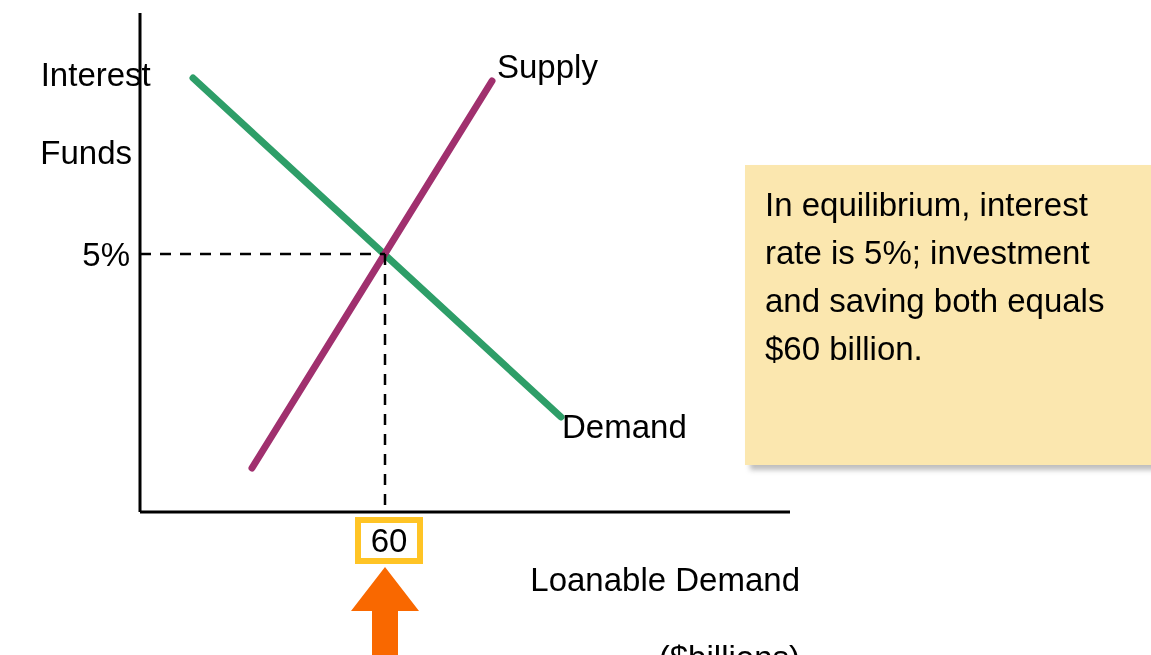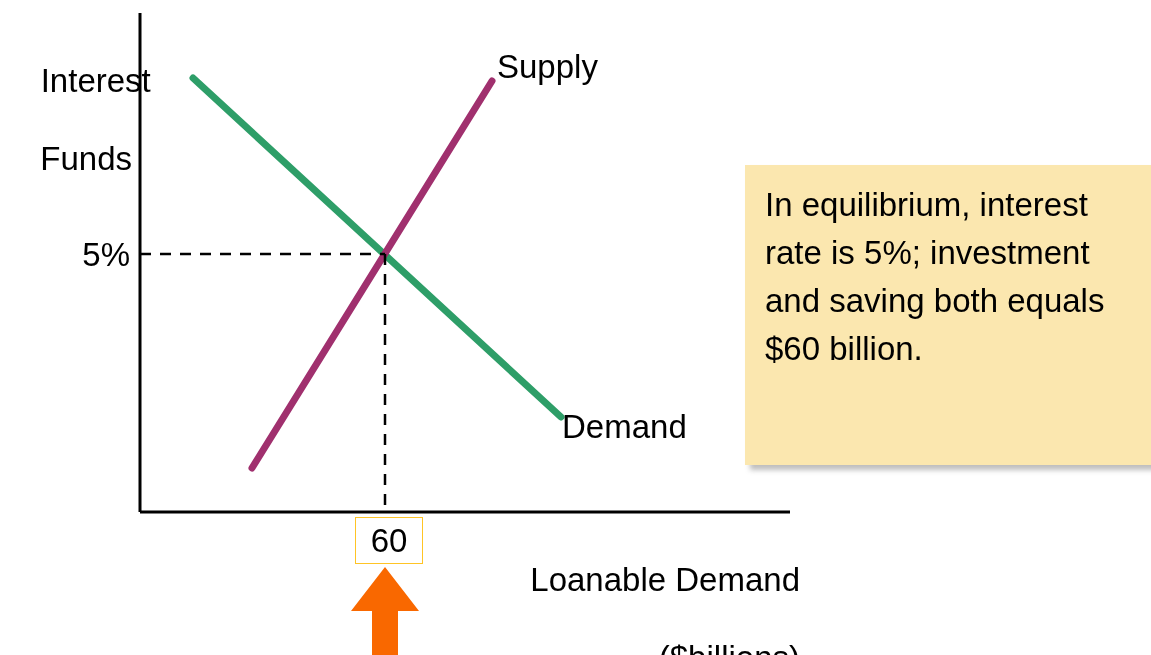--- a/index.html
+++ b/index.html
@@ -23,21 +23,21 @@
   
   .axis-title {
     position: absolute;
     color: #000000;
     font-size: 33px;
     line-height: 39px;
     white-space: pre;
   }
   #y-axis-title {
     left: 4px;
-    top: 22px;
+    top: 16px;
     width: 128px;
     text-align: right;
   }
   #y-axis-title .line2 { display: block; }
 
   #x-axis-title {
     left: 455px;
     top: 521px;
     width: 345px;
     text-align: right;
@@ -76,21 +76,21 @@
 
   
   #equilibrium-value-box {
     position: absolute;
     left: 355px;
     top: 517px;
     width: 68px;
     height: 47px;
     box-sizing: border-box;
     background: #ffffff;
-    border: 1px solid #b91c1c;
+    border: 6px solid #b91c1c;
     display: flex;
     align-items: center;
     justify-content: center;
   }
   #equilibrium-value-box .val {
     font-size: 33px;
     color: #000000;
     line-height: 33px;
   }
 

